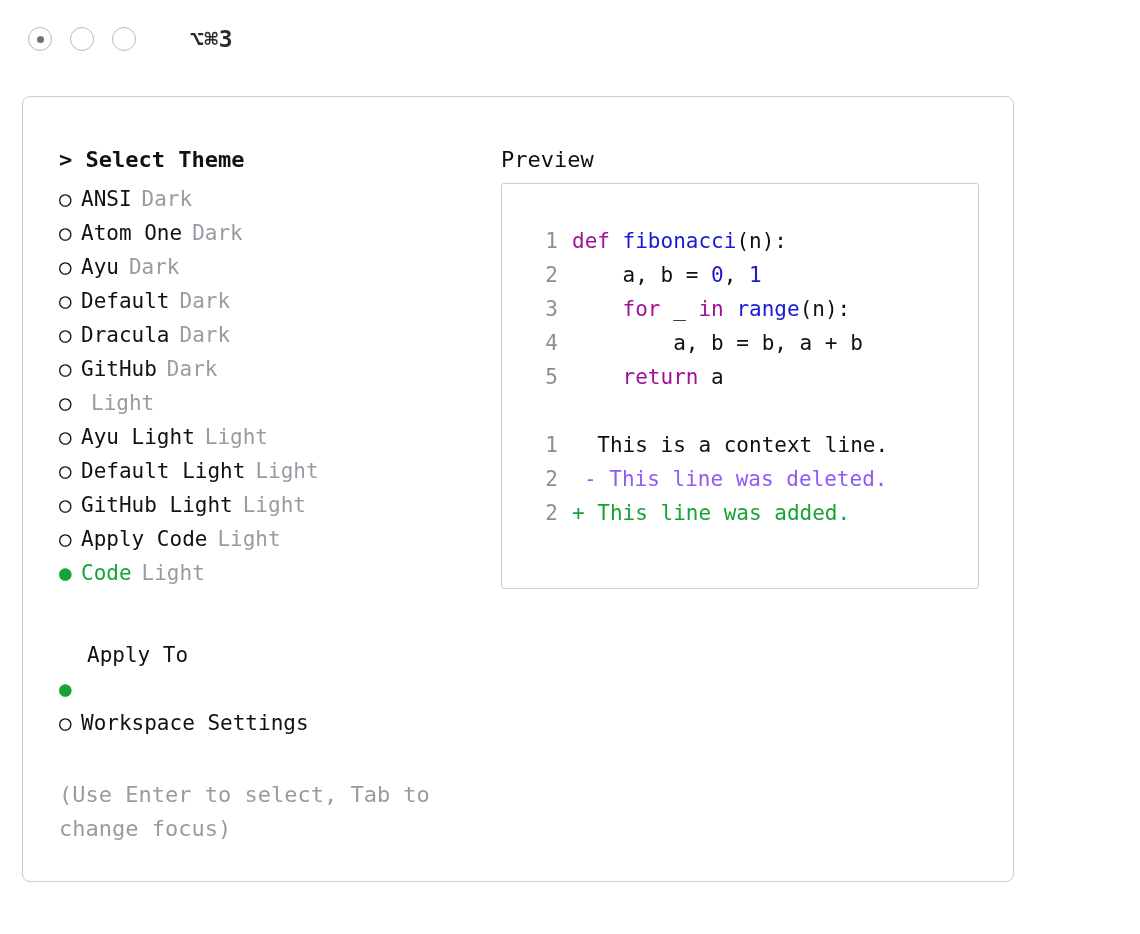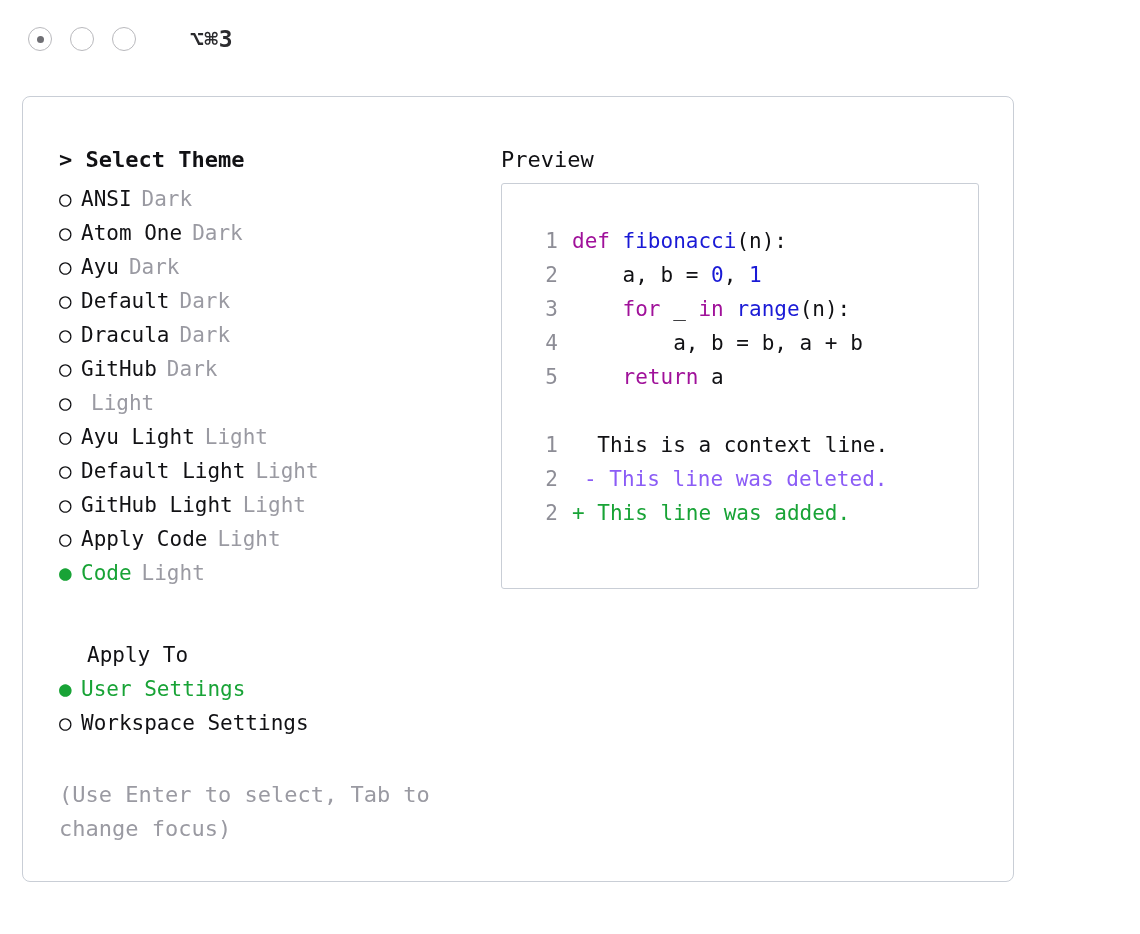--- a/index.html
+++ b/index.html
@@ -197,21 +197,21 @@
           <div class="theme-row"><span class="bullet">○</span><span class="label">Ayu Light</span><span class="variant">Light</span></div>
           <div class="theme-row"><span class="bullet">○</span><span class="label">Default Light</span><span class="variant">Light</span></div>
           <div class="theme-row"><span class="bullet">○</span><span class="label">GitHub Light</span><span class="variant">Light</span></div>
           <div class="theme-row"><span class="bullet">○</span><span class="label">Apply Code</span><span class="variant">Light</span></div>
           <div class="theme-row selected"><span class="bullet selected">●</span><span class="label">Code</span><span class="variant">Light</span></div>
         </div>
 
       <div class="apply-section">
         <div class="apply-title">Apply To</div>
         <div id="apply-list">
-            <div class="theme-row selected"><span class="bullet selected">●</span><span class="label">User Settings</span></div>
+            <div class="theme-row selected"><span class="bullet selected">●</span></div>
             <div class="theme-row"><span class="bullet">○</span><span class="label">Workspace Settings</span></div>
           </div>
       </div>
 
       <div class="hint">(Use Enter to select, Tab to change focus)</div>
     </div>
 
     <div class="right-col">
       <div class="preview-head">Preview</div>
       <div class="preview-box">

